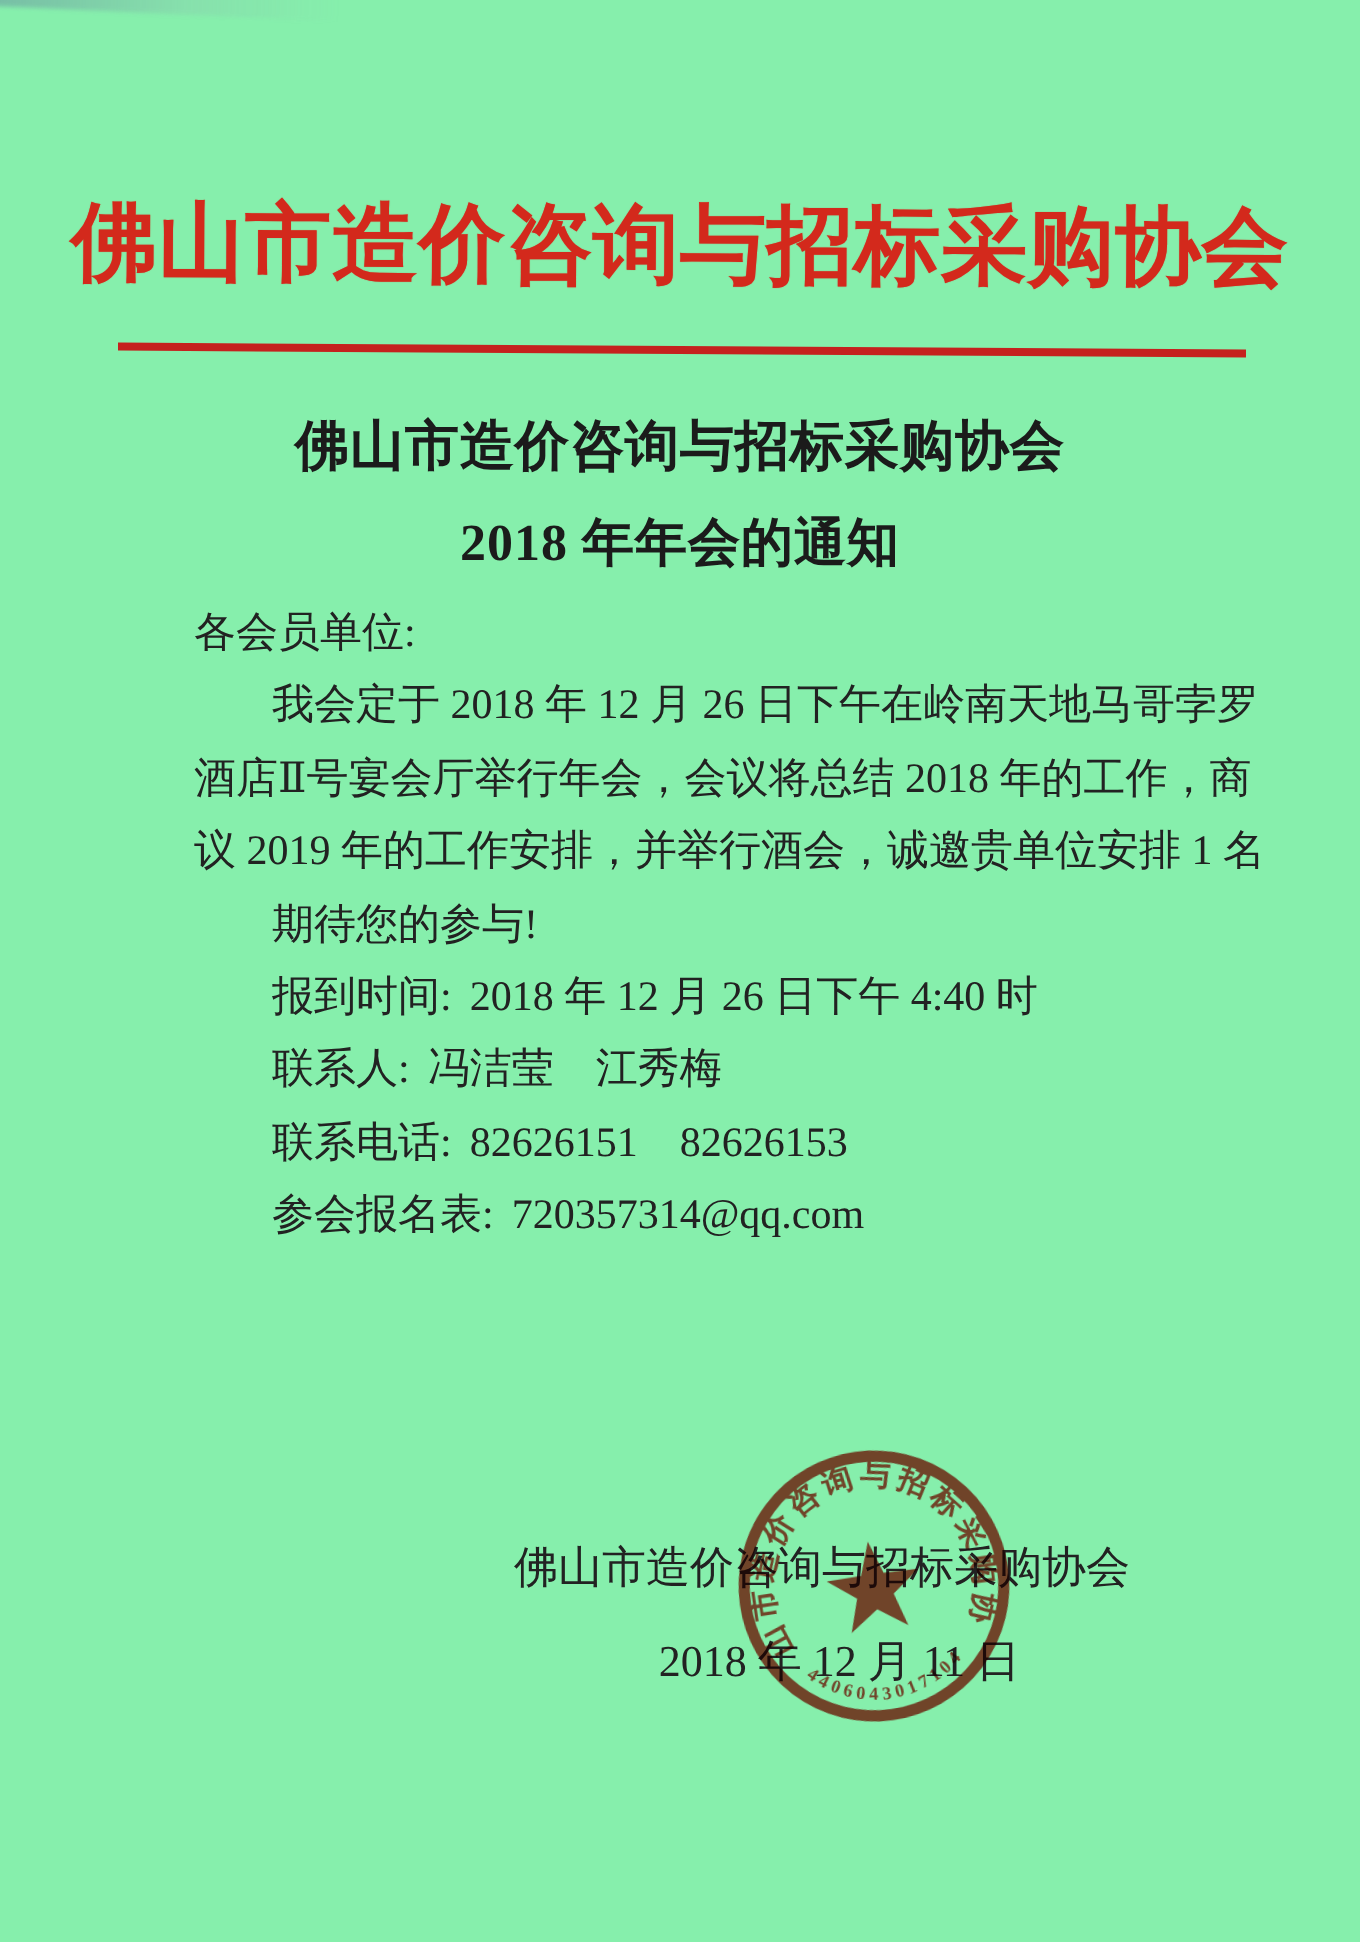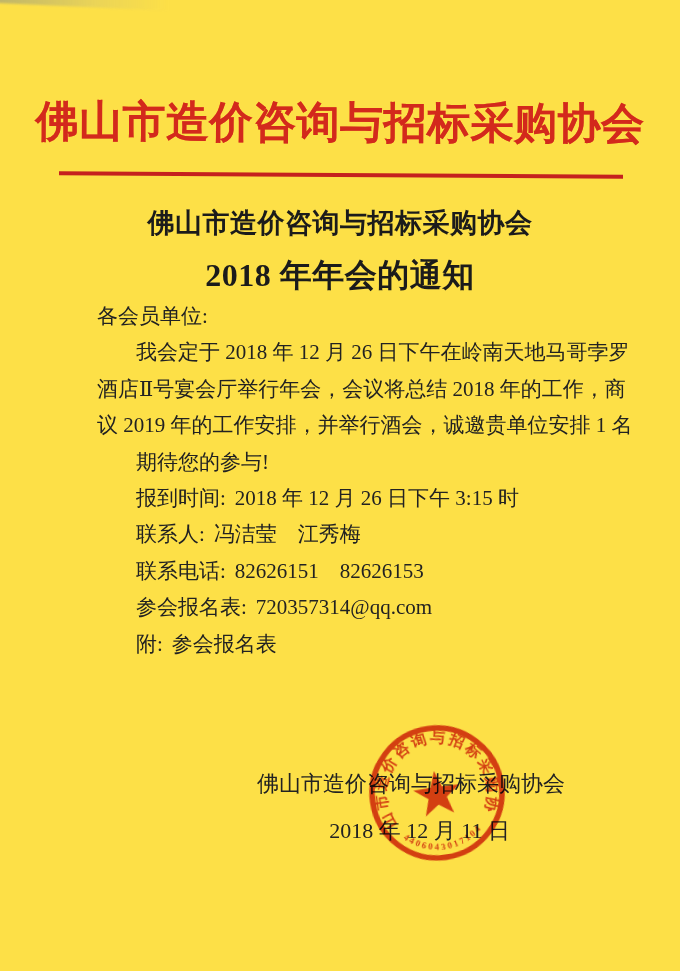--- a/index.html
+++ b/index.html
@@ -1,21 +1,21 @@
 <!DOCTYPE html>
 <html><head>
 <meta charset="utf-8">
 <style>
   html, body { margin: 0; padding: 0; background: #e8e8e8; }
   .page {
     position: relative;
     width: 680px;
     height: 971px;
     margin: 0 auto;
-    background: #fde047;
+    background: #86efac;
     font-family: "Liberation Serif", "DejaVu Serif", serif;
     color: #1e1e1e;
     overflow: hidden;
   }
   .corner-smudge {
     position: absolute;
     left: -10px; top: -6px;
     width: 190px; height: 13px;
     background: linear-gradient(90deg, rgba(95,115,155,0.42), rgba(140,150,175,0.16) 55%, rgba(160,165,185,0) 95%);
     transform: rotate(2.6deg);
@@ -42,21 +42,21 @@
     transform: rotate(0.35deg);
   }
   .notice-title {
     position: absolute;
     top: 205px; left: 0; width: 100%;
     text-align: center;
     font-weight: bold;
     color: #1b1b1b;
   }
   .notice-title .t1 { font-size: 27px; letter-spacing: 0.5px; white-space: nowrap; }
-  .notice-title .t2 { font-size: 32px; margin-top: 13px; letter-spacing: 0.5px; white-space: nowrap; }
+  .notice-title .t2 { font-size: 26px; margin-top: 13px; letter-spacing: 0.5px; white-space: nowrap; }
   .notice-body {
     position: absolute;
     top: 298px; left: 97px;
     width: 478px;
     font-size: 21px;
     color: #222;
   }
   .body-line {
     height: 36.4px;
     line-height: 36.4px;
@@ -100,33 +100,30 @@
   </div>
 
   <div class="notice-body">
     <div class="body-line">各会员单位:</div>
     <div class="body-line indent">我会定于 2018 年 12 月 26 日下午在岭南天地马哥孛罗</div>
     <div class="body-line">酒店Ⅱ号宴会厅举行年会，会议将总结 2018 年的工作，商</div>
     <div class="body-line">议 2019 年的工作安排，并举行酒会，诚邀贵单位安排 1 名</div>
     <div class="body-line indent">期待您的参与!</div>
 
     <div class="body-line indent">
-      <span class="info-label">报到时间:</span><span>2018 年 12 月 26 日下午 3:15 时</span>
+      <span class="info-label">报到时间:</span><span>2018 年 12 月 26 日下午 4:40 时</span>
     </div>
     <div class="body-line indent">
       <span class="info-label">联系人:</span><span>冯洁莹　江秀梅</span>
     </div>
     <div class="body-line indent">
       <span class="info-label">联系电话:</span><span>82626151　82626153</span>
     </div>
     <div class="body-line indent">
       <span class="info-label">参会报名表:</span><span>720357314@qq.com</span>
-    </div>
-    <div class="body-line indent">
-      <span class="info-label">附:</span><span>参会报名表</span>
     </div>
   </div>
 
   <div class="signature-block">
     <div class="signature-org">佛山市造价咨询与招标采购协会</div>
     <div class="signature-date">2018 年 12 月 11 日</div>
   </div>
 
   <div class="official-seal">
     <svg width="142" height="142" viewBox="0 0 140 140" xmlns="http://www.w3.org/2000/svg">

